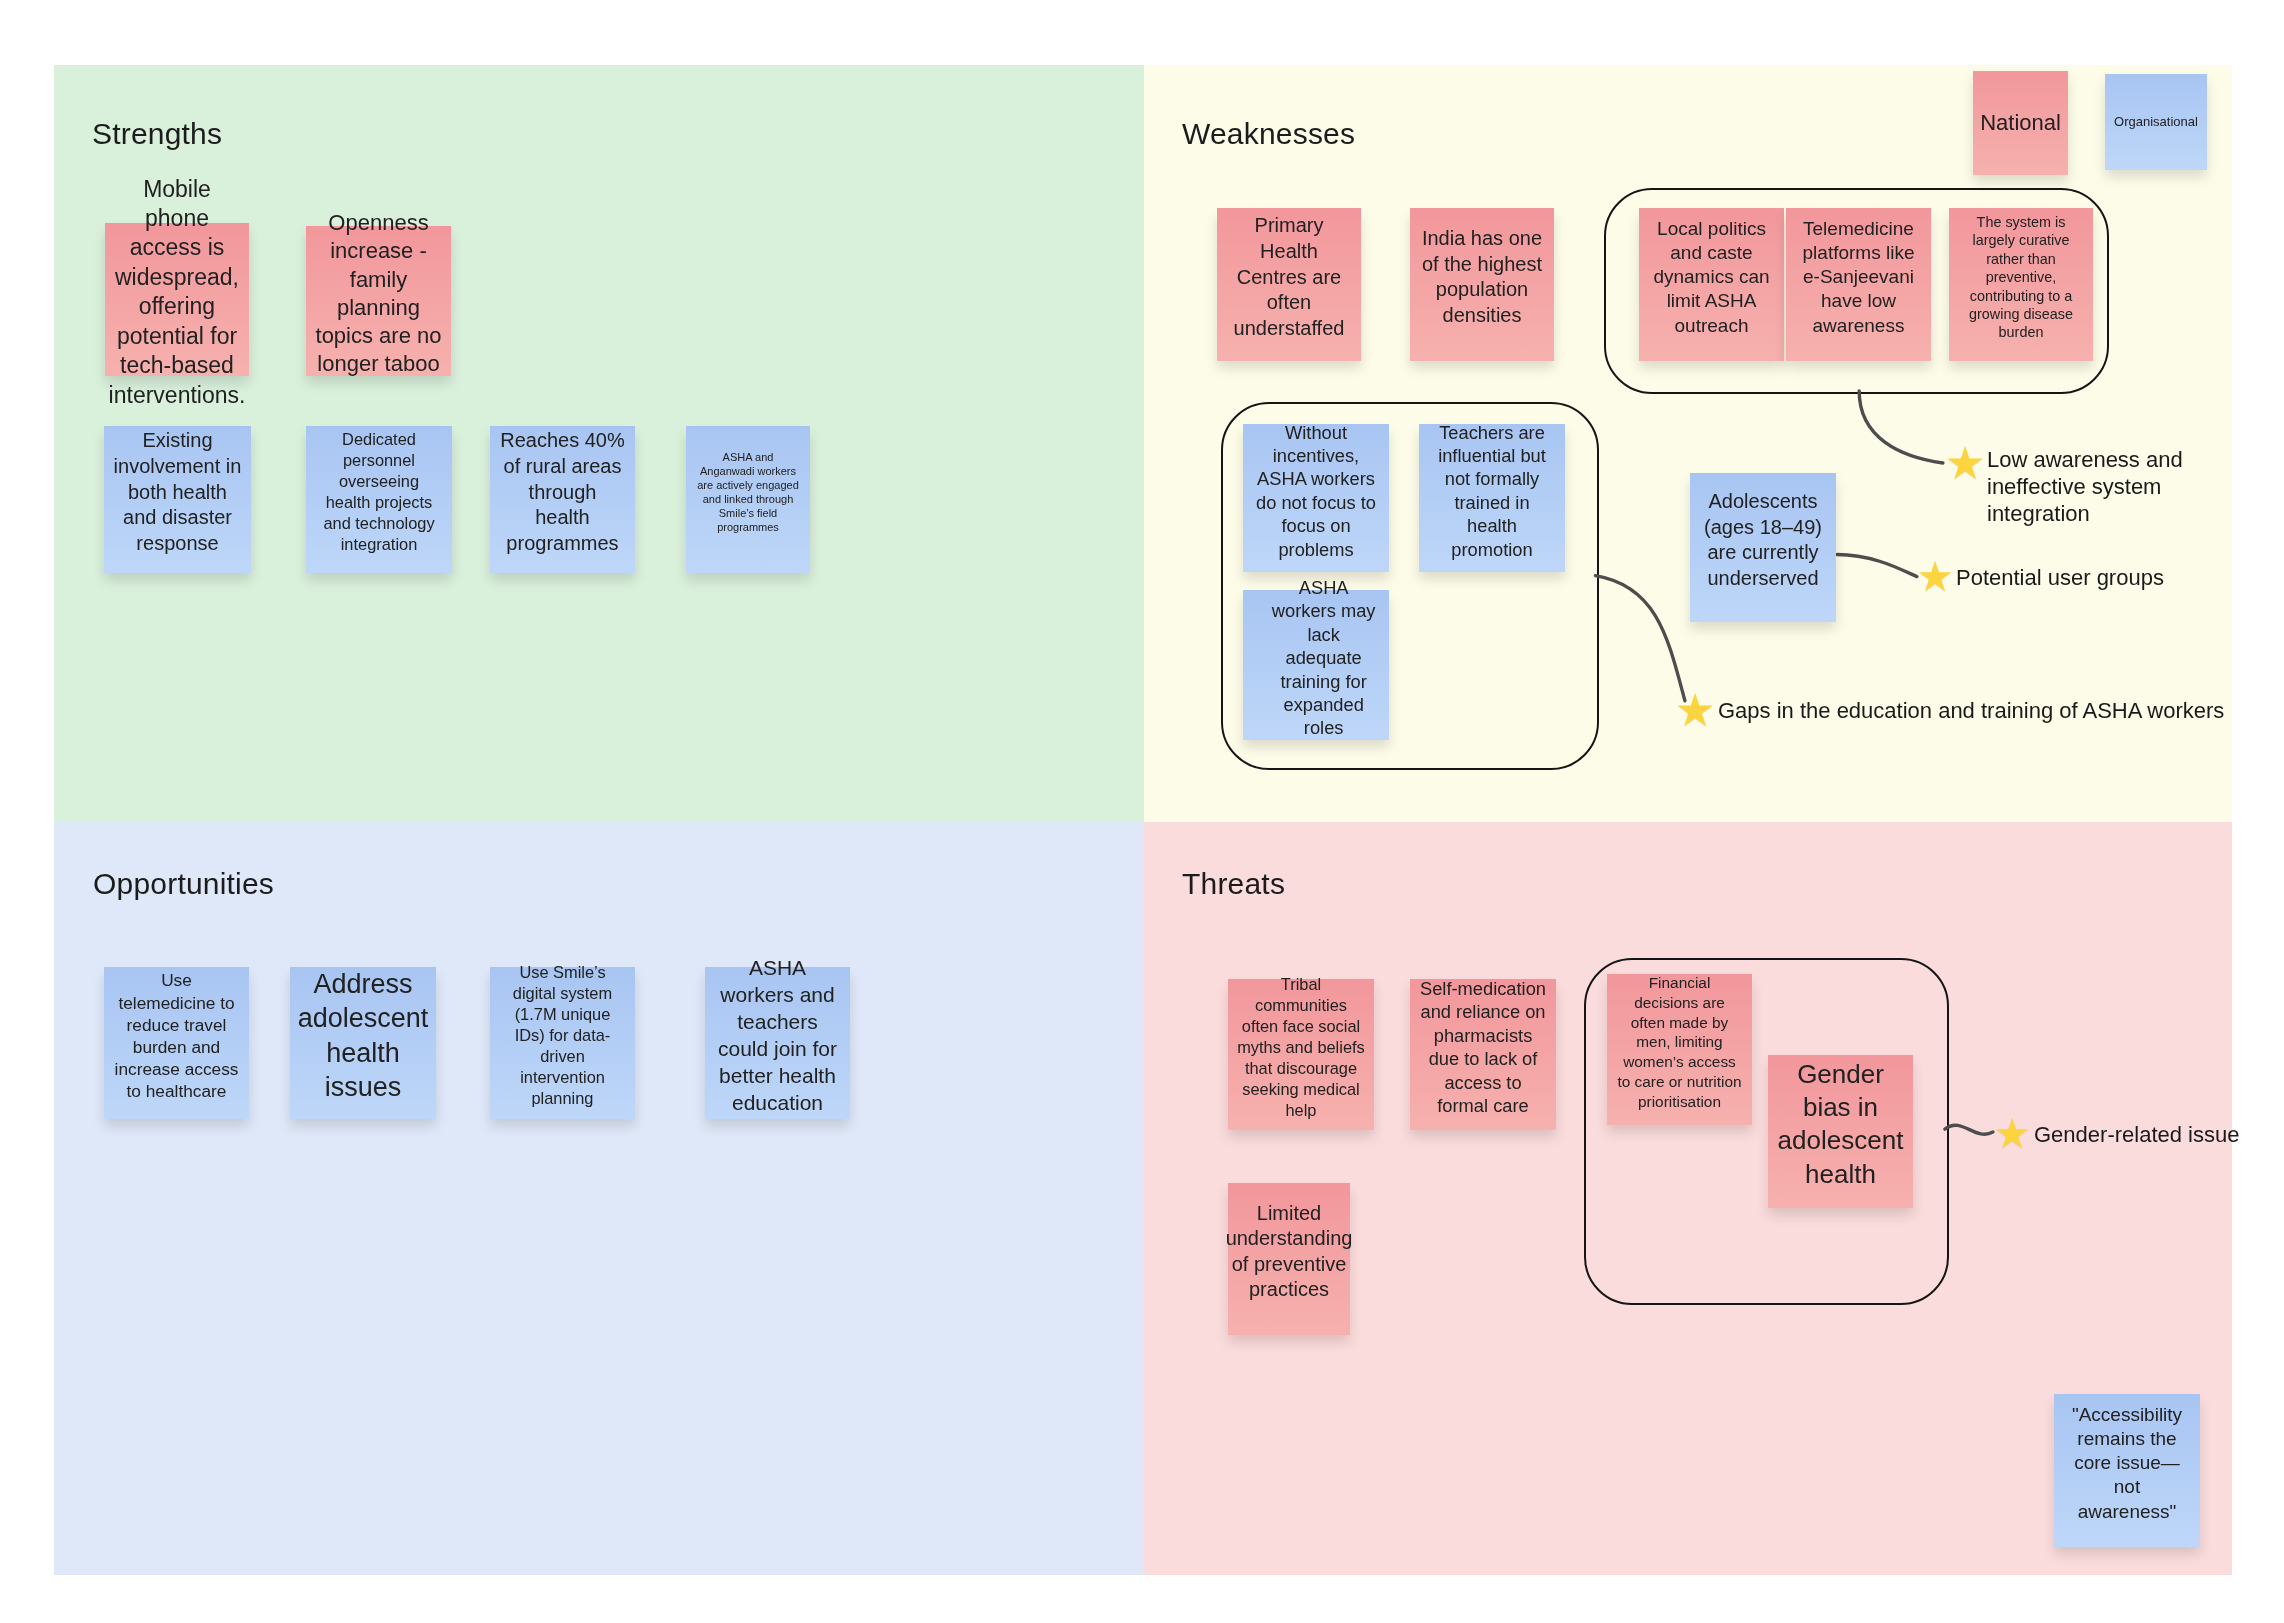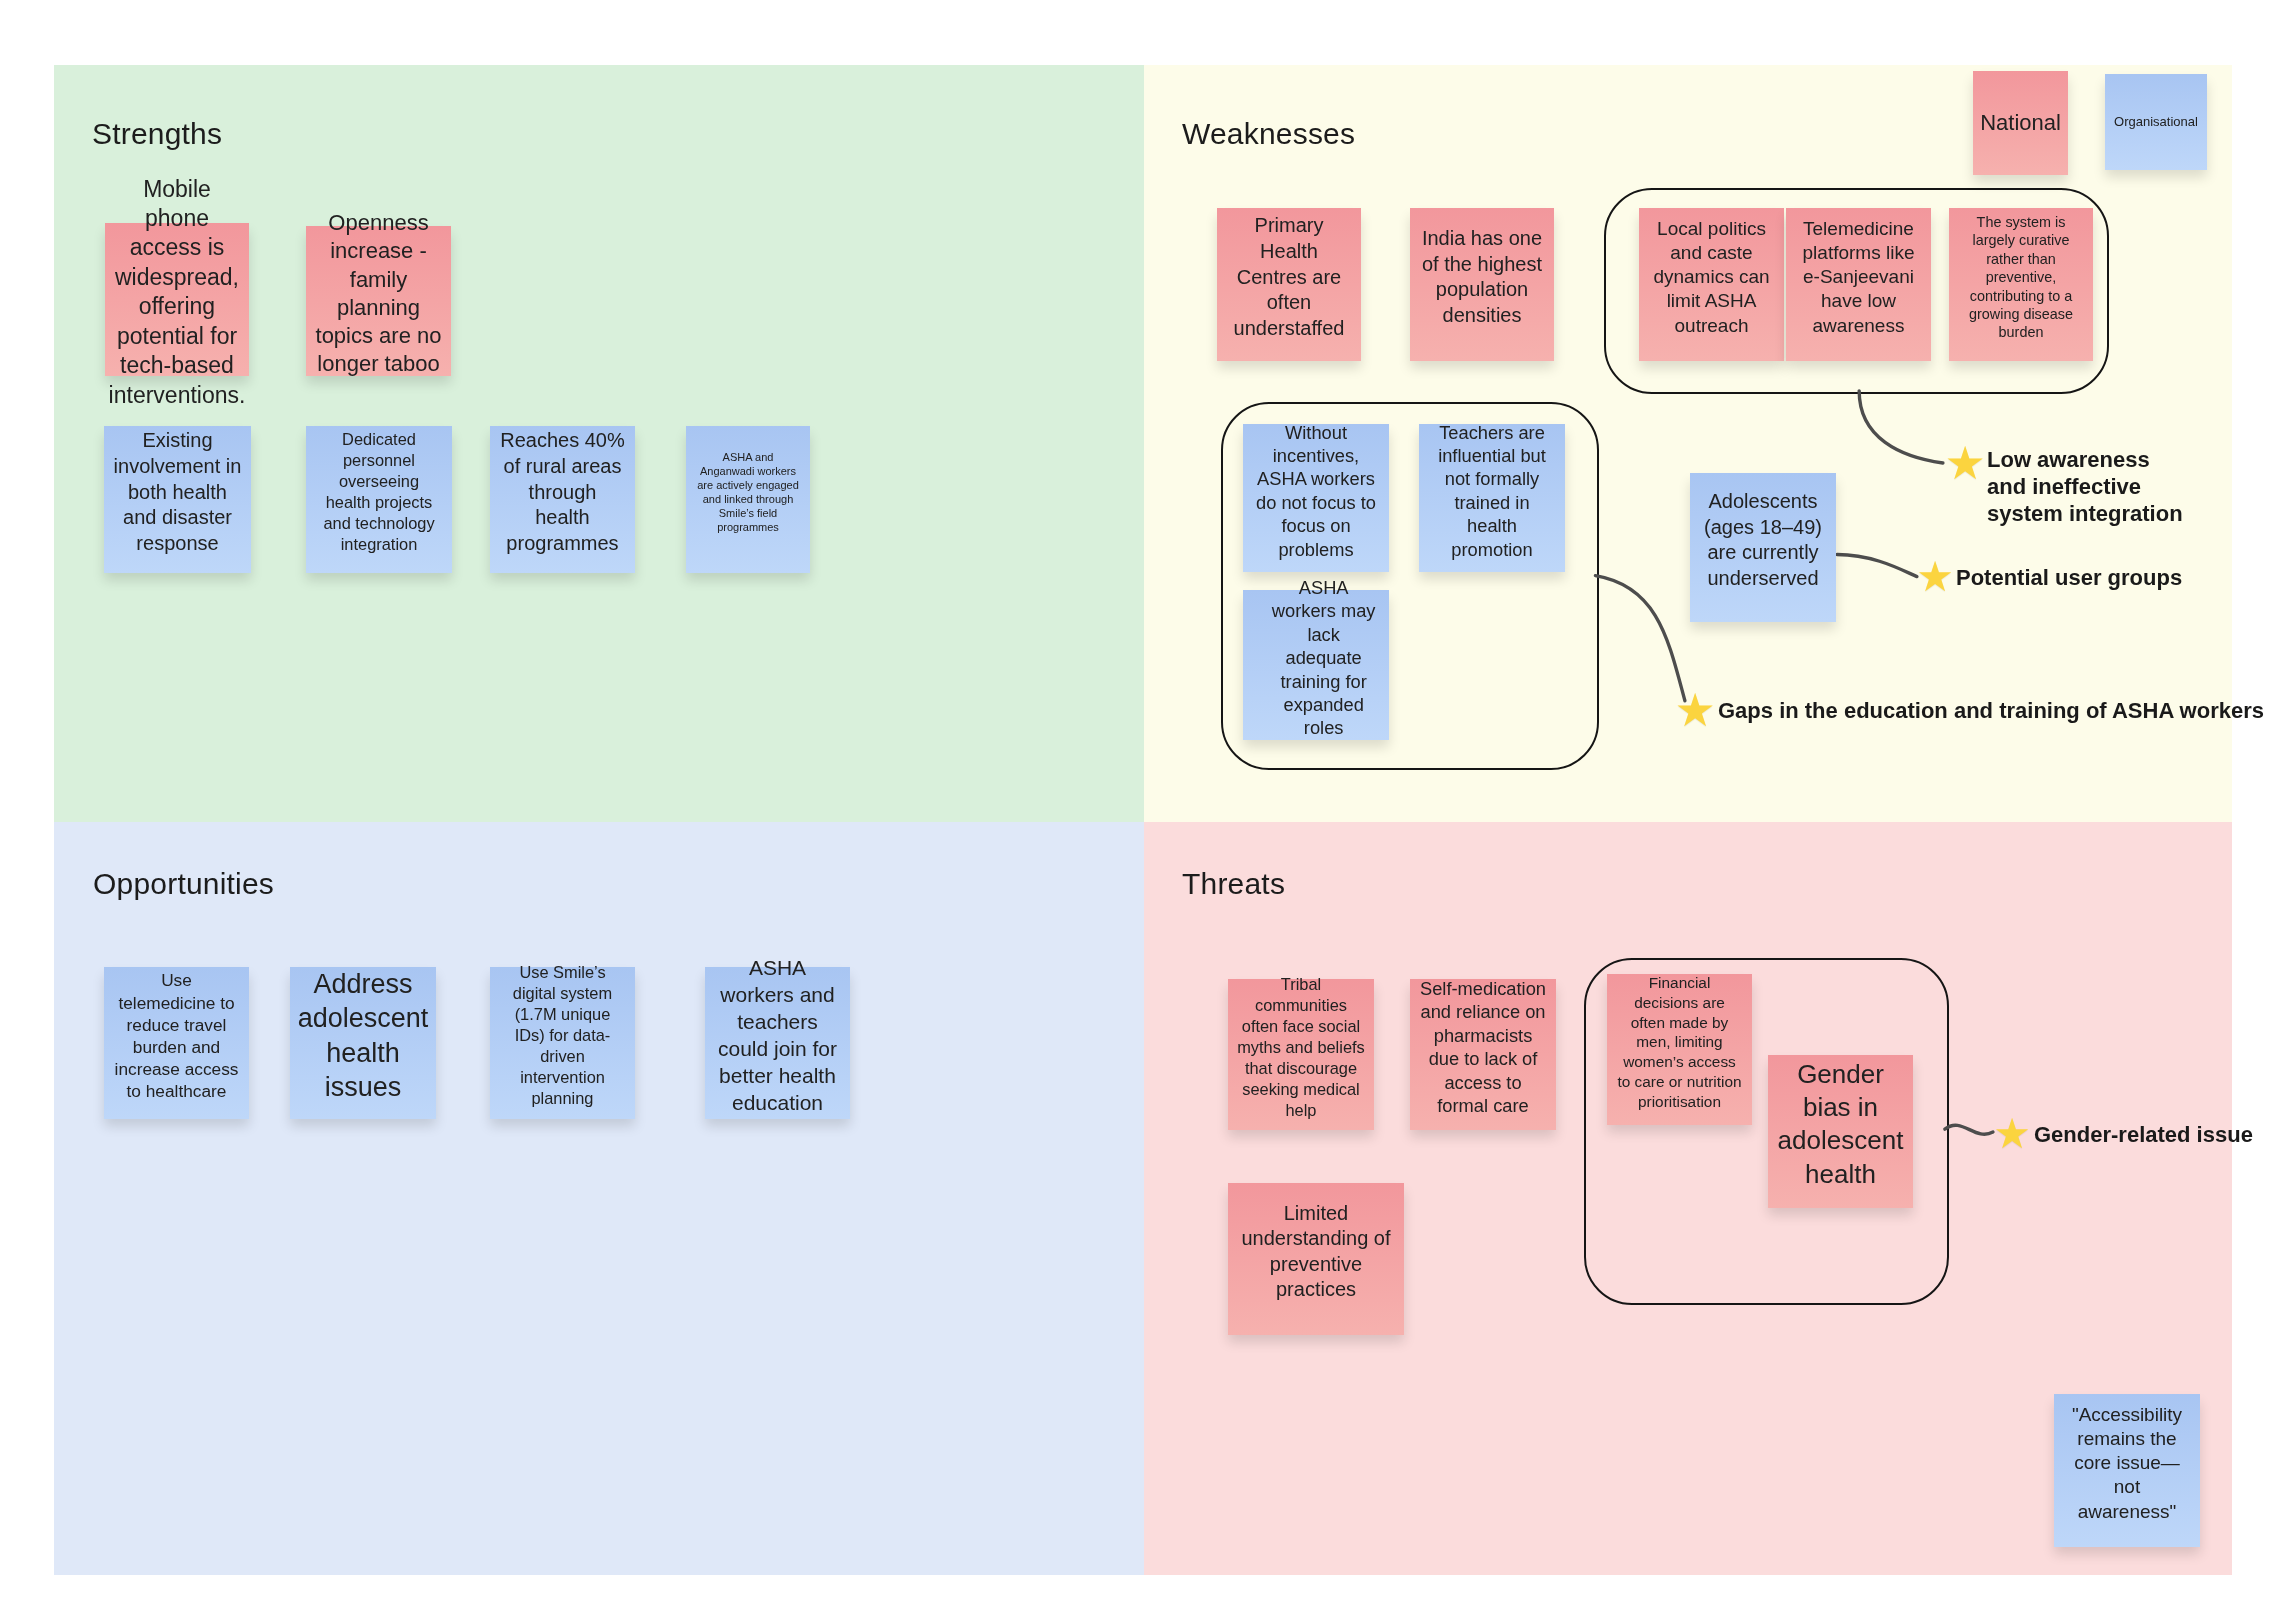--- a/index.html
+++ b/index.html
@@ -58,21 +58,20 @@
     transform: translate(-50%, -54%);
     color: #FBD43F;
     line-height: 1;
     text-shadow: 0 1px 1px rgba(0,0,0,0.08);
   }
   .ann {
     position: absolute;
     font-size: 22px;
     color: #1a1a1a;
     line-height: 1.22;
-    font-weight: bold;
   }
   .nowrap { white-space: nowrap; }
 </style>
 </head>
 <body>
 
 <div class="canvas">
 
   <section class="quad quad--strengths"></section>
   <section class="quad quad--weaknesses"></section>
@@ -114,21 +113,21 @@
 
   <div class="note note--organisational" style="left:104px; top:967px; width:145px; height:152px; font-size:17.3px;">Use telemedicine to reduce travel burden and increase access to healthcare</div>
   <div class="note note--organisational" style="left:290px; top:967px; width:146px; height:152px; font-size:27px;">Address adolescent health issues</div>
   <div class="note note--organisational" style="left:490px; top:967px; width:145px; height:152px; font-size:16.4px;">Use Smile’s digital system (1.7M unique IDs) for data-driven intervention planning</div>
   <div class="note note--organisational" style="left:705px; top:967px; width:145px; height:152px; font-size:21px;">ASHA workers and teachers could join for better health education</div>
 
   <div class="note note--national" style="left:1228px; top:979px; width:146px; height:151px; font-size:16.4px;">Tribal communities often face social myths and beliefs that discourage seeking medical help</div>
   <div class="note note--national" style="left:1410px; top:979px; width:146px; height:151px; font-size:18.3px;">Self-medication and reliance on pharmacists due to lack of access to formal care</div>
   <div class="note note--national" style="left:1607px; top:974px; width:145px; height:151px; font-size:15.4px;">Financial decisions are often made by men, limiting women’s access to care or nutrition prioritisation</div>
   <div class="note note--national" style="left:1768px; top:1055px; width:145px; height:153px; font-size:26px;">Gender bias in adolescent health</div>
-  <div class="note note--national" style="left:1228px; top:1183px; width:176px; height:152px; font-size:20px;">Limited understanding of preventive practices</div>
+  <div class="note note--national" style="left:1228px; top:1183px; width:122px; height:152px; font-size:20px;">Limited understanding of preventive practices</div>
   <div class="note note--organisational" style="left:2054px; top:1394px; width:146px; height:153px; font-size:19px;">"Accessibility remains the core issue—not awareness"</div>
 
   <span class="star" style="left:1965px; top:465px; font-size:46px;">★</span>
   <div class="ann" style="left:1987px; top:447px; width:207px;">Low awareness and ineffective system integration</div>
 
   <span class="star" style="left:1935px; top:579px; font-size:42px;">★</span>
   <div class="ann nowrap" style="left:1956px; top:565px;">Potential user groups</div>
 
   <span class="star" style="left:1695px; top:712px; font-size:46px;">★</span>
   <div class="ann nowrap" style="left:1718px; top:698px;">Gaps in the education and training of ASHA workers</div>

